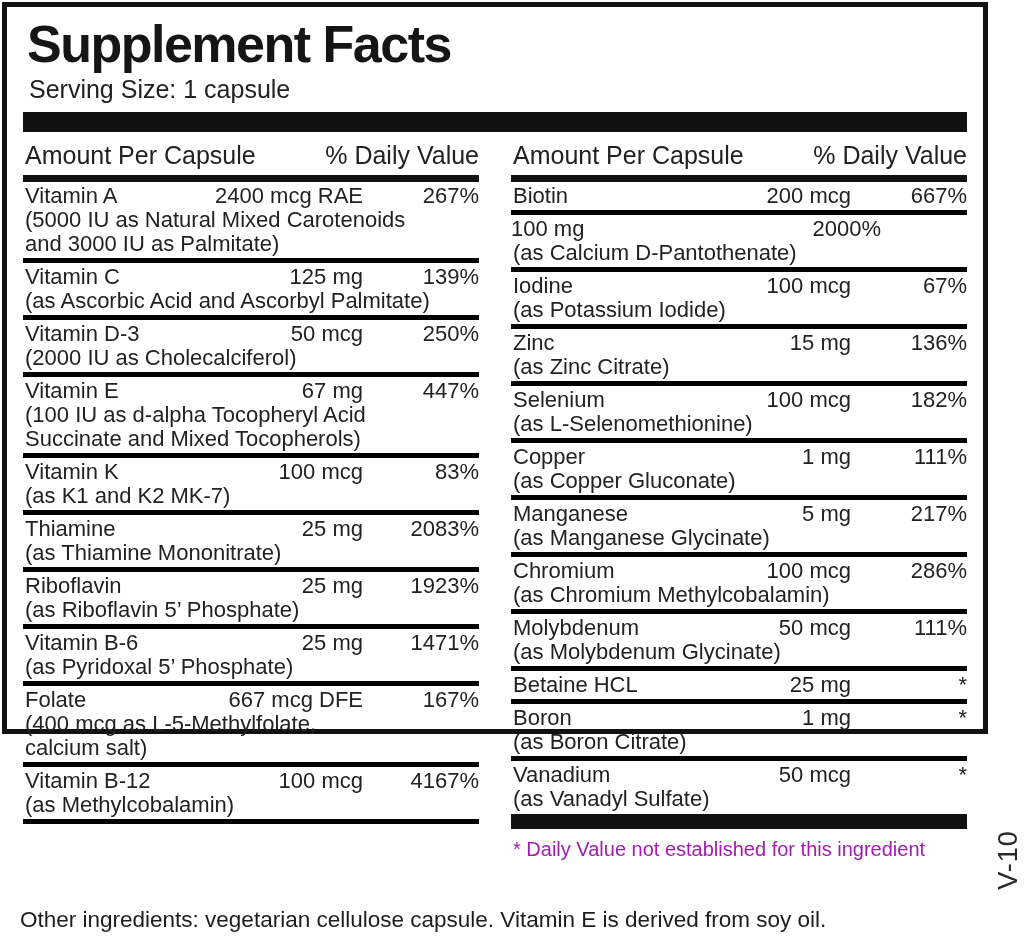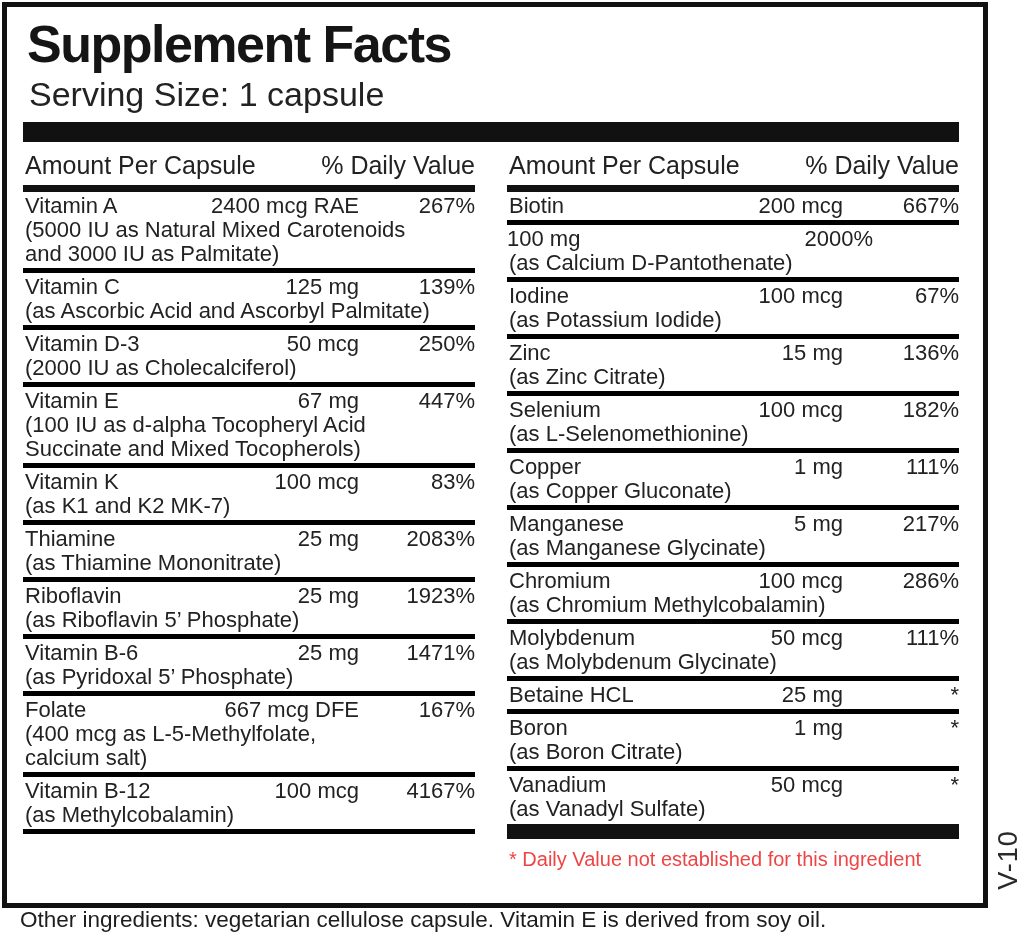--- a/index.html
+++ b/index.html
@@ -11,36 +11,36 @@
     font-family: "Liberation Sans", "DejaVu Sans", sans-serif;
     color: #1a1a1a;
     position: relative;
     overflow: hidden;
   }
   .panel {
     position: absolute;
     left: 2px;
     top: 2px;
     width: 986px;
-    height: 906px;
+    height: 732px;
     box-sizing: border-box;
     border: 5px solid #111;
     background: #fff;
-    padding: 8px 24px 10px 16px;
+    padding: 8px 16px 10px 16px;
   }
   .title {
     font-size: 52px;
     font-weight: bold;
     letter-spacing: -1.5px;
     line-height: 1.05;
     margin: 2px 0 0 4px;
     color: #151515;
   }
   .serving {
-    font-size: 34px;
+    font-size: 25px;
     margin: 3px 0 8px 6px;
     color: #222;
   }
   .bar-thick {
     height: 20px;
     background: #111;
     margin: 2px 0 9px 0;
   }
   .columns {
     display: flex;
@@ -94,21 +94,21 @@
   .col-right .row:last-child {
     border-bottom: none;
   }
   .end-bar {
     height: 15px;
     background: #111;
     margin-top: 1px;
   }
   .footnote {
     font-size: 20px;
-    color: #ef4444;
+    color: #a21caf;
     padding: 9px 0 0 2px;
   }
   .version {
     position: absolute;
     left: 961px;
     top: 846px;
     width: 92px;
     height: 28px;
     transform: rotate(-90deg);
     transform-origin: center center;

